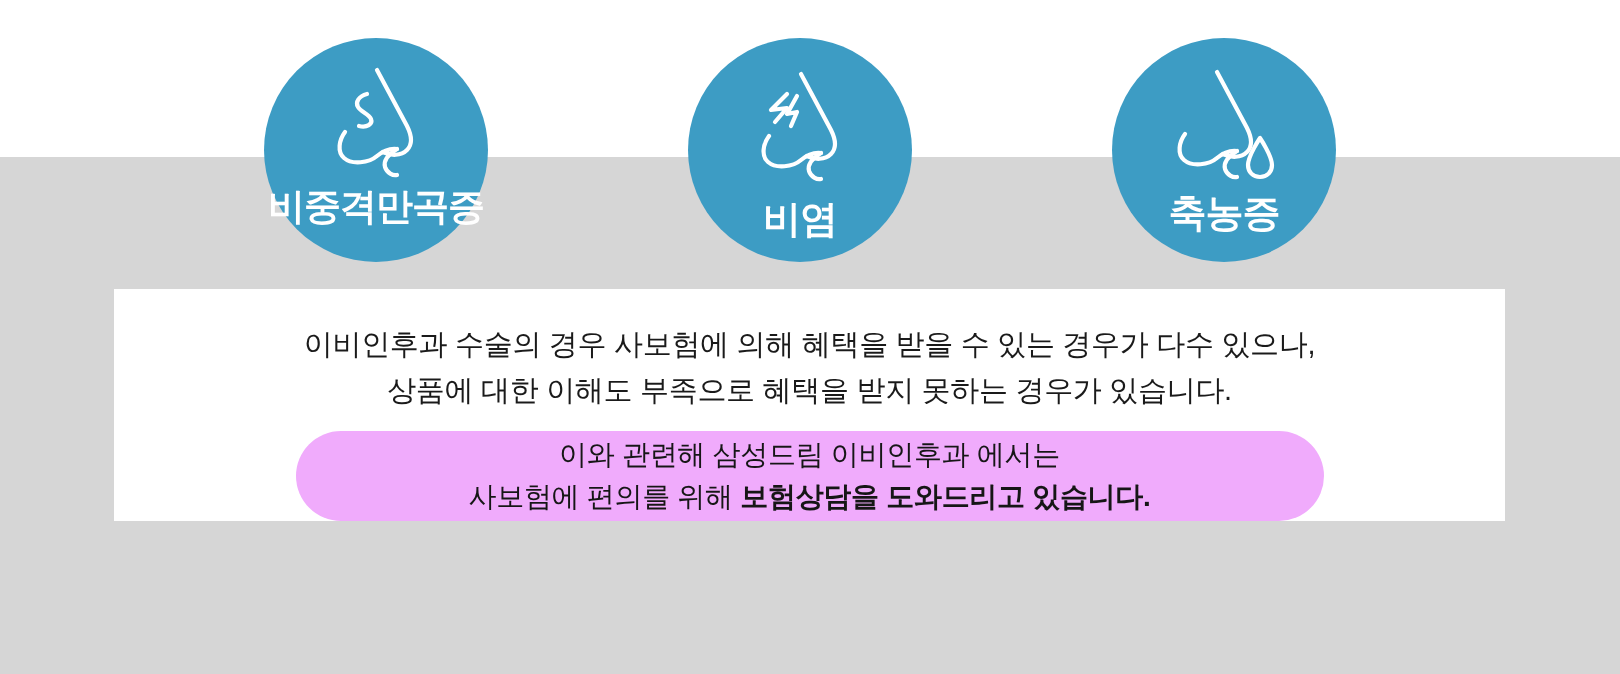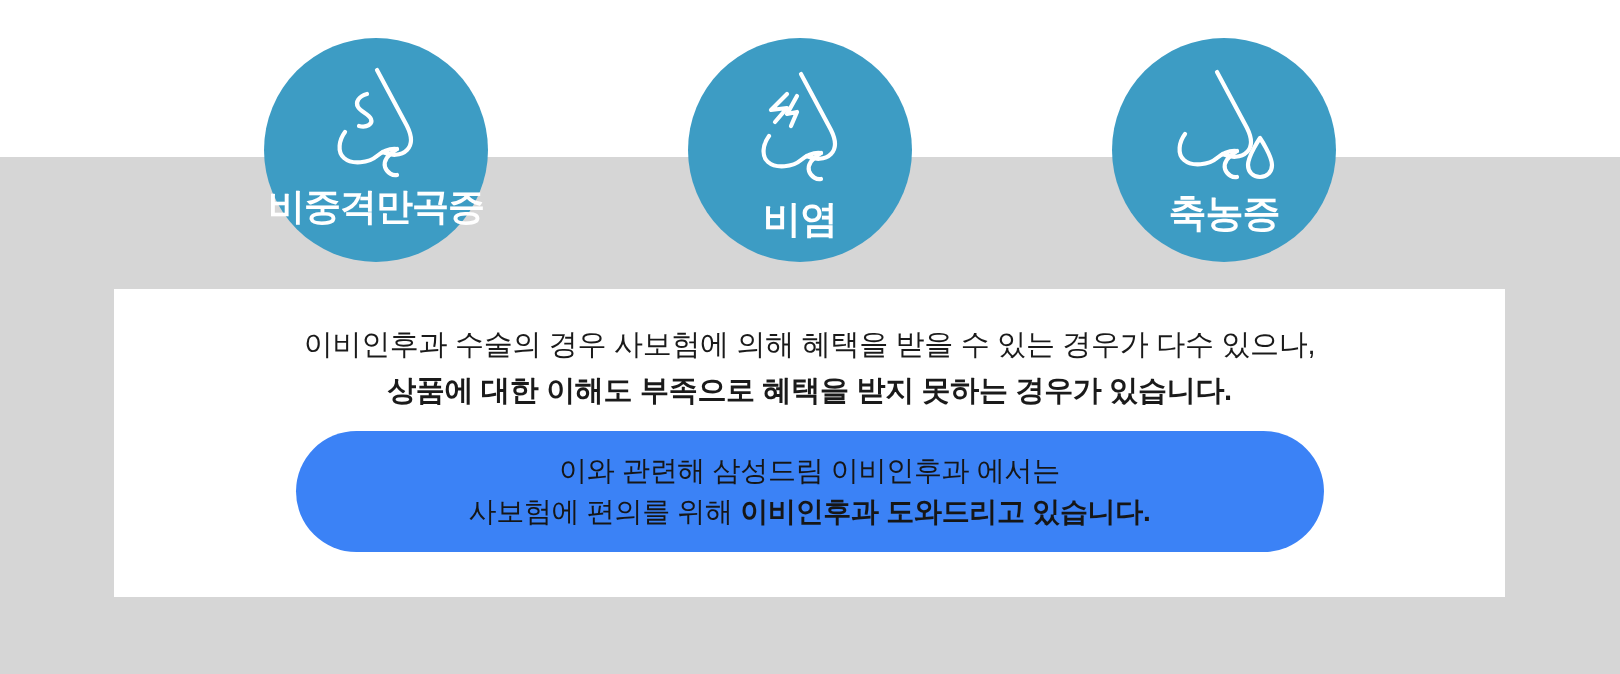--- a/index.html
+++ b/index.html
@@ -77,21 +77,21 @@
   .circle.c1 .circle-label { font-size: 37px; }
   .circle.c2 .circle-label { font-size: 38px; margin-top: 14px; }
   .circle.c3 .circle-label { font-size: 38px; margin-top: 10px; }
 
   
   .card {
     position: absolute;
     left: 114px;
     top: 289px;
     width: 1391px;
-    height: 308px;
+    height: 232px;
     background: #ffffff;
     box-sizing: border-box;
     display: flex;
     flex-direction: column;
     align-items: center;
   }
 
   .lede {
     text-align: center;
     color: #1a1a1a;
@@ -101,32 +101,32 @@
     display: block;
     font-size: 29px;
     font-weight: 400;
     line-height: 1.18;
     margin-top: 38px;
     letter-spacing: -0.3px;
   }
   .lede-line-2 {
     display: block;
     font-size: 29px;
-    font-weight: 700;
+    font-weight: 400;
     line-height: 1.18;
     margin-top: 12px;
     letter-spacing: -0.3px;
   }
 
   
   .pill {
     margin-top: 24px;
     width: 1028px;
     height: 121px;
-    background: #3b82f6;
+    background: #f0abfc;
     border-radius: 61px;
     display: flex;
     flex-direction: column;
     align-items: center;
     justify-content: center;
     box-sizing: border-box;
   }
   .pill-line {
     text-align: center;
     color: #161616;
@@ -184,19 +184,19 @@
   <div class="card">
 
     <div class="lede">
       <span class="lede-line-1">이비인후과 수술의 경우 사보험에 의해 혜택을 받을 수 있는 경우가 다수 있으나,</span>
       <span class="lede-line-2">상품에 대한 이해도 부족으로 혜택을 받지 못하는 경우가 있습니다.</span>
     </div>
 
     <div class="pill">
       <div class="pill-line pill-line-1">이와 관련해 삼성드림 이비인후과 에서는</div>
       <div class="pill-line pill-line-2">
-        <span>사보험에 편의를 위해 </span><span class="em">이비인후과 도와드리고 있습니다.</span>
+        <span>사보험에 편의를 위해 </span><span class="em">보험상담을 도와드리고 있습니다.</span>
       </div>
     </div>
 
   </div>
 
 </div>
 
 </body></html>

